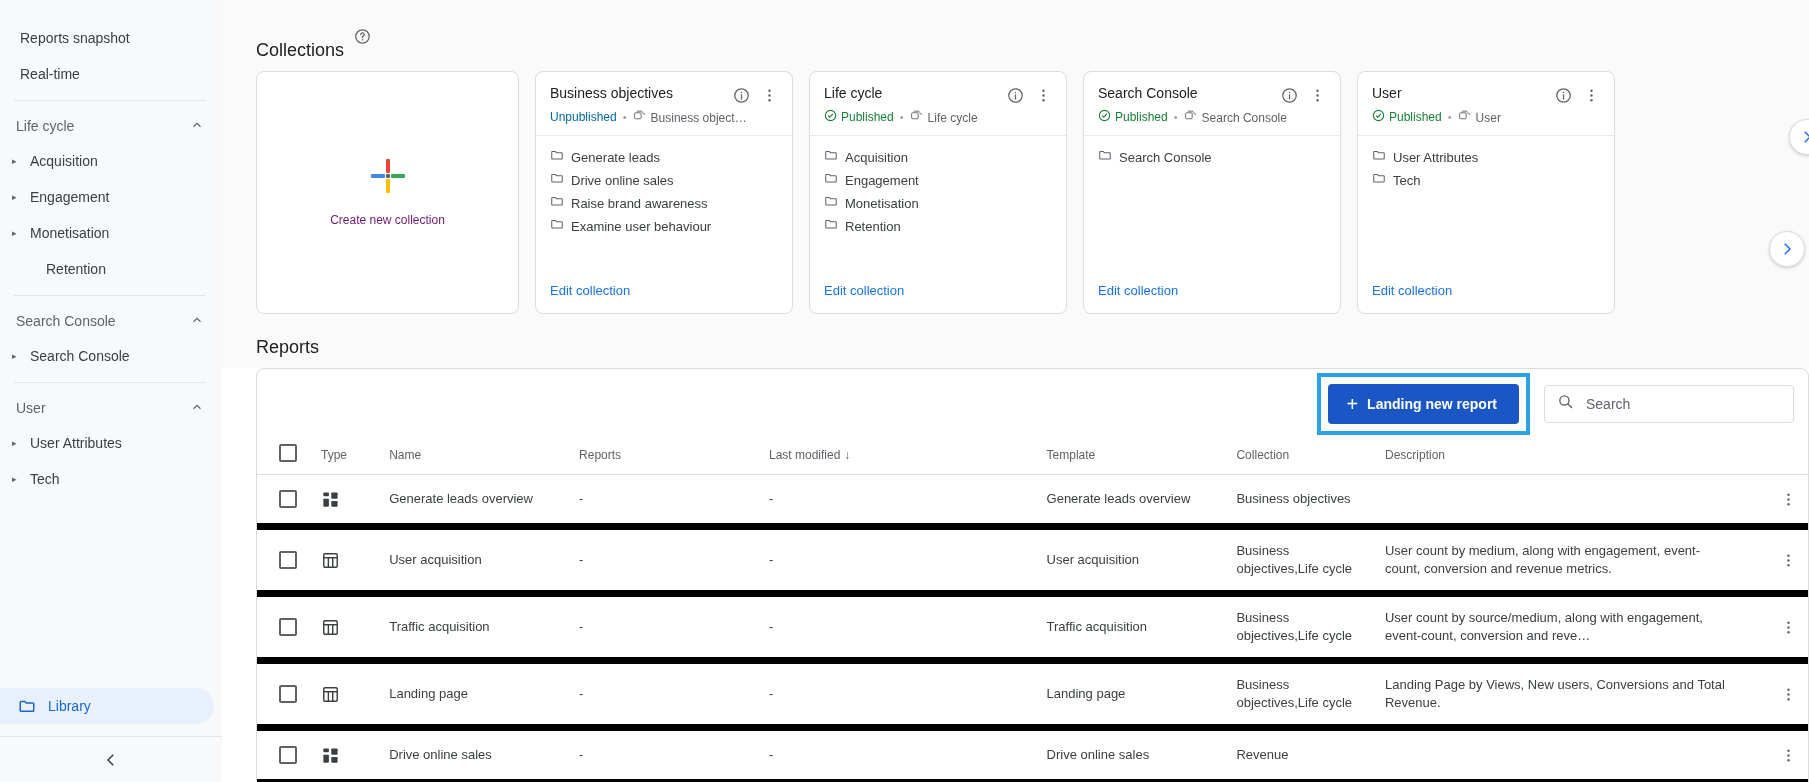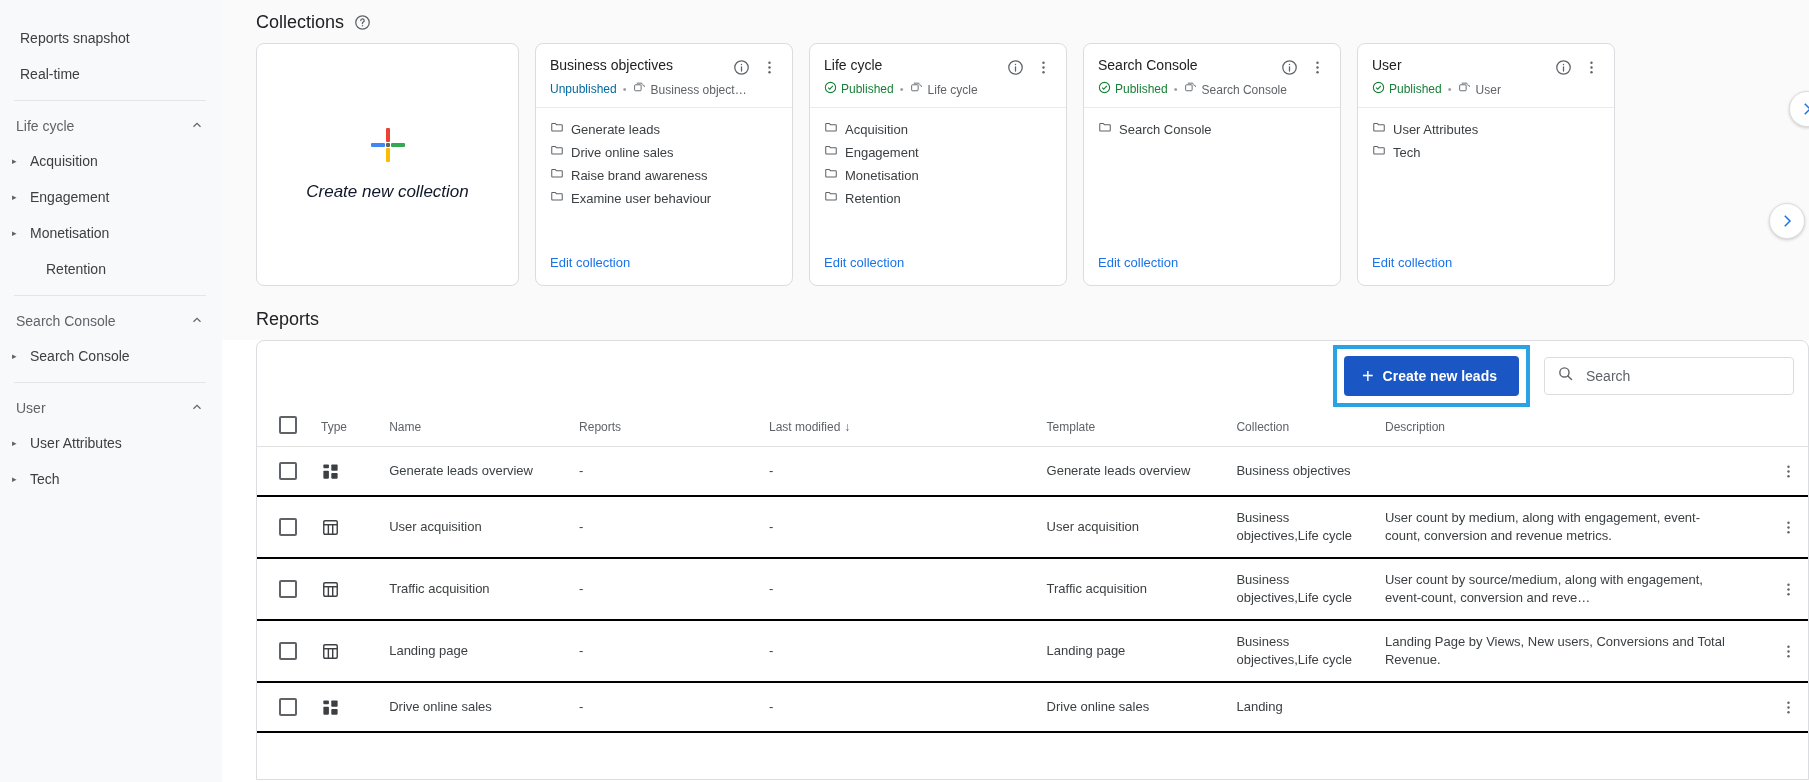--- a/index.html
+++ b/index.html
@@ -92,21 +92,21 @@
     position: relative;
     background: #ffffff;
     overflow: hidden;
   }
   .section-title-row {
     display: flex; align-items: center; gap: 10px;
     padding: 12px 0 10px 34px;
     background:#fafafa;
   }
   .section-title {
-    font-size: 18px; color: #202124; font-weight: 400;
+    font-size: 18px; color: #202124; font-weight: 400; margin-top: 28px;
   }
   .help-icon { color:#5f6368; display:flex; }
 
   .collections-strip {
     position: relative;
     padding: 0 0 0 34px;
     background:#fafafa;
     height: 252px;
   }
   .cards-row {
@@ -127,21 +127,21 @@
     display: flex; flex-direction: column;
     align-items: center; justify-content: center;
     gap: 20px;
     cursor: pointer;
     width: 263px; flex: 0 0 263px;
   }
   .plus-mark { width: 34px; height: 34px; position: relative; }
   .plus-mark i {
     position: absolute; display: block; border-radius: 1px;
   }
-  .card-new-label { font-size: 17px; color: #0f172a; font-style: italic; }
+  .card-new-label { font-size: 12px; color: #701a75; }
 
   .card-head {
     padding: 12px 12px 10px 14px;
     border-bottom: 1px solid #e8eaed;
     position: relative;
     min-height: 56px;
   }
   .card-head-top {
     display: flex; align-items: flex-start; justify-content: space-between;
     gap: 4px;
@@ -260,21 +260,21 @@
     font-size: 12px; font-weight: 400; color: #5f6368;
     text-align: left;
     padding: 6px 8px 12px 8px;
     border-bottom: 1px solid #e0e0e0;
     vertical-align: bottom;
     white-space: nowrap;
   }
   table.reports td {
     font-size: 13px; color: #3c4043;
     padding: 12px 8px;
-    border-bottom: 2px solid #000000;
+    border-bottom: 7px solid #000000;
     vertical-align: middle;
     line-height: 18px;
   }
   .col-chk { width: 46px; padding-left: 22px !important; }
   .col-type { width: 56px; }
   .col-name { width: 156px; }
   .col-creator { width: 156px; }
   .col-mod { width: 228px; }
   .col-template { width: 156px; }
   .col-collection { width: 122px; }
@@ -369,20 +369,37 @@
     </div>
     <div class="nav-item indent">
       <span class="caret">▸</span>
       <span class="nav-label">User Attributes</span>
     </div>
     <div class="nav-item indent">
       <span class="caret">▸</span>
       <span class="nav-label">Tech</span>
     </div>
 
+    <div class="sidebar-bottom">
+      <div class="library-item">
+        <span>
+          <svg width="18" height="18" viewBox="0 0 24 24" fill="none" stroke="#1967d2" stroke-width="2">
+            <path d="M3 7a1 1 0 0 1 1-1h5l2 2h9a1 1 0 0 1 1 1v9a1 1 0 0 1-1 1H4a1 1 0 0 1-1-1z"></path>
+          </svg>
+        </span>
+        <span>Library</span>
+      </div>
+      <div class="collapse-row">
+        <span class="collapse-btn">
+          <svg width="18" height="18" viewBox="0 0 24 24" fill="none" stroke="#3c4043" stroke-width="2">
+              <polyline points="15 5 8 12 15 19"></polyline>
+            </svg>
+        </span>
+      </div>
+    </div>
   </aside>
 
   <main class="main">
 
     <div class="section-title-row">
       <span class="section-title">Collections</span>
       <span class="help-icon">
         <svg width="17" height="17" viewBox="0 0 24 24" fill="none" stroke="#5f6368" stroke-width="1.8">
           <circle cx="12" cy="12" r="9.5"></circle>
           <path d="M9.6 9.2a2.4 2.4 0 1 1 3.2 2.3c-.6.3-.9.8-.9 1.5v.4" stroke-linecap="round"></path>
@@ -680,21 +697,21 @@
       </span>
     </div>
 
     <div class="reports-title">Reports</div>
 
     <div class="reports-panel">
       <div class="panel-toolbar">
         <div class="annotate">
           <button class="create-btn">
             <span class="plus">+</span>
-            <span>Create new leads</span>
+            <span>Landing new report</span>
           </button>
         </div>
         <div class="search-box">
           <span>
             <svg width="17" height="17" viewBox="0 0 24 24" fill="none" stroke="#5f6368" stroke-width="2">
                 <circle cx="10.5" cy="10.5" r="6.5"></circle>
                 <line x1="15.4" y1="15.4" x2="20.5" y2="20.5" stroke-linecap="round"></line>
               </svg>
           </span>
           <input type="text" placeholder="Search" style="">
@@ -864,21 +881,21 @@
                     <rect x="13" y="3" width="8" height="8" rx="1"></rect>
                     <rect x="3" y="11" width="7" height="10" rx="1"></rect>
                     <rect x="13" y="14" width="8" height="7" rx="1"></rect>
                   </svg>
               </span>
             </td>
             <td class="col-name">Drive online sales</td>
             <td class="col-creator">-</td>
             <td class="col-mod">-</td>
             <td class="col-template">Drive online sales</td>
-            <td class="col-collection">Landing</td>
+            <td class="col-collection">Revenue</td>
             <td class="col-desc">
                 <div class="desc-clip"></div>
               </td>
             <td class="col-more">
               <span class="kebab">
                   <svg width="17" height="17" viewBox="0 0 24 24" fill="#5f6368">
                     <circle cx="12" cy="5.2" r="1.7"></circle>
                     <circle cx="12" cy="12" r="1.7"></circle>
                     <circle cx="12" cy="18.8" r="1.7"></circle>
                   </svg>

